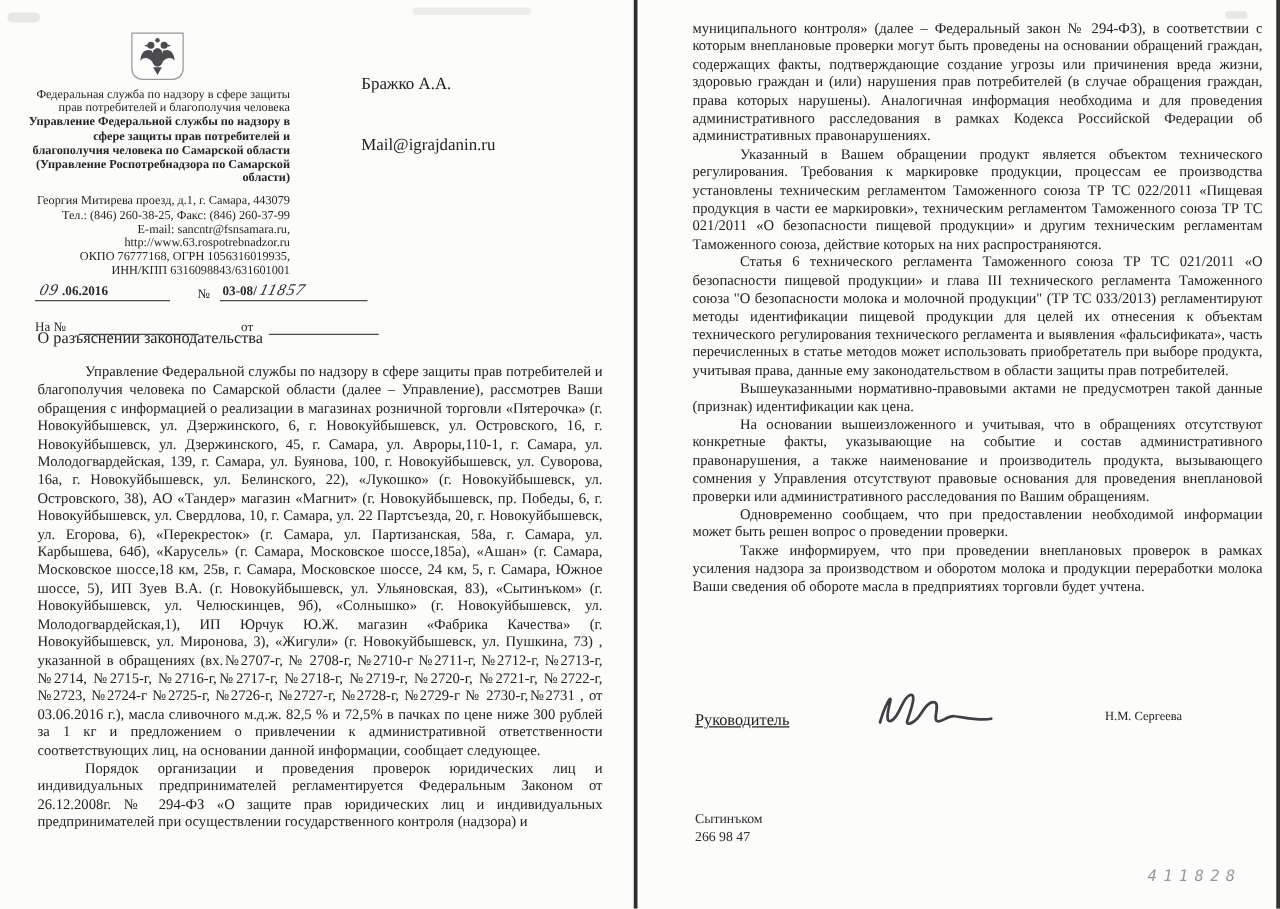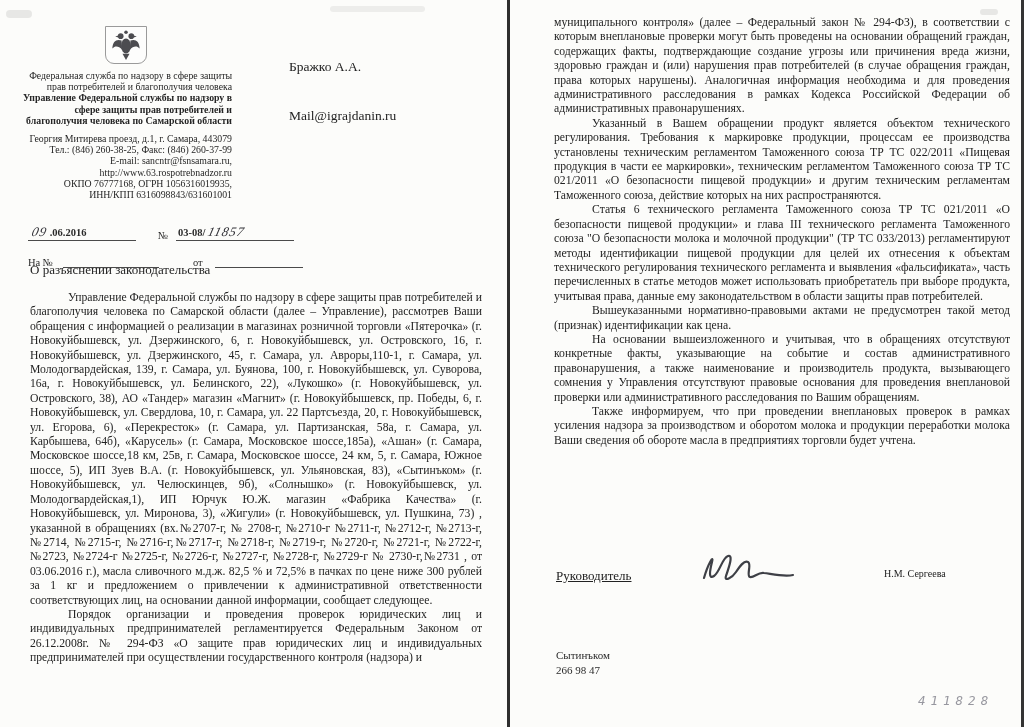--- a/index.html
+++ b/index.html
@@ -101,20 +101,21 @@
         <path d="M8.2 7.2 L4.8 8.4 L8.2 9.6 Z"></path>
         <path d="M25.8 7.2 L29.2 8.4 L25.8 9.6 Z"></path>
         <ellipse cx="17" cy="19" rx="5.5" ry="8.5"></ellipse>
         <path d="M12 13 C6 11 2 14 1.5 22 C5 18 9 19.5 12.5 23 Z"></path>
         <path d="M22 13 C28 11 32 14 32.5 22 C29 18 25 19.5 21.5 23 Z"></path>
         <path d="M13 28 L17 35 L21 28 Z"></path>
       </svg>
     </div>
     <div>Федеральная служба по надзору в сфере защиты прав потребителей и благополучия человека</div>
     <div class="lh-bold">Управление Федеральной службы по надзору в сфере защиты прав потребителей и благополучия человека по Самарской области</div>
+    <div class="lh-bold">(Управление Роспотребнадзора по Самарской области)</div>
     <div class="lh-gap"></div>
     <div>Георгия Митирева проезд, д.1, г. Самара, 443079</div>
     <div>Тел.: (846) 260-38-25, Факс: (846) 260-37-99</div>
     <div>E-mail: sancntr@fsnsamara.ru,</div>
     <div>http://www.63.rospotrebnadzor.ru</div>
     <div>ОКПО 76777168, ОГРН 1056316019935,</div>
     <div>ИНН/КПП 6316098843/631601001</div>
   </div>
 
   <div class="addressee-name">Бражко А.А.</div>
@@ -146,22 +147,23 @@
     <p>Порядок организации и проведения проверок юридических лиц и индивидуальных предпринимателей регламентируется Федеральным Законом от 26.12.2008г. № 294-ФЗ «О защите прав юридических лиц и индивидуальных предпринимателей при осуществлении государственного контроля (надзора) и</p>
   </div>
 </div>
 
 <div>
 
   <div class="body-text body-2">
     <p class="noindent">муниципального контроля» (далее – Федеральный закон № 294-ФЗ), в соответствии с которым внеплановые проверки могут быть проведены на основании обращений граждан, содержащих факты, подтверждающие создание угрозы или причинения вреда жизни, здоровью граждан и (или)  нарушения прав потребителей (в случае обращения граждан, права которых нарушены). Аналогичная информация необходима и для проведения административного расследования в рамках Кодекса Российской Федерации об административных правонарушениях.</p>
     <p>Указанный в Вашем обращении продукт является объектом технического регулирования. Требования к маркировке продукции, процессам ее производства установлены техническим регламентом Таможенного союза ТР ТС 022/2011 «Пищевая продукция в части ее маркировки», техническим регламентом Таможенного союза ТР ТС 021/2011 «О безопасности пищевой продукции» и другим техническим регламентам Таможенного союза, действие которых на них распространяются.</p>
     <p>Статья 6 технического регламента Таможенного союза ТР ТС 021/2011 «О безопасности пищевой продукции» и глава III технического регламента Таможенного союза "О безопасности молока и молочной продукции" (ТР ТС 033/2013) регламентируют методы идентификации пищевой продукции для целей их отнесения к объектам технического регулирования технического регламента и выявления «фальсификата», часть перечисленных в статье методов может использовать приобретатель при выборе продукта, учитывая права, данные ему законодательством в области защиты прав потребителей.</p>
-    <p>Вышеуказанными нормативно-правовыми актами не предусмотрен такой метод (признак) идентификации как цена.</p>
+    <p>Вышеуказанными нормативно-правовыми актами не предусмотрен такой данные (признак) идентификации как цена.</p>
     <p>На основании вышеизложенного и учитывая, что в обращениях отсутствуют конкретные факты, указывающие на событие и состав административного правонарушения, а также наименование и производитель продукта, вызывающего сомнения у Управления отсутствуют правовые основания для проведения внеплановой проверки или административного расследования по Вашим обращениям.</p>
+    <p>Одновременно сообщаем, что при предоставлении необходимой информации может быть решен вопрос о проведении проверки.</p>
     <p>Также информируем, что при проведении внеплановых проверок в рамках усиления надзора за производством и оборотом  молока и продукции переработки молока Ваши сведения об обороте масла в предприятиях торговли будет учтена.</p>
   </div>
 
   <div class="sig-title">Руководитель</div>
 
   <div class="sig-scrawl">
     <svg width="100" height="42" viewBox="0 0 100 42" aria-hidden="true">
       <path d="M6 32 C10 18 16 8 14 16 C12 24 10 34 16 30 C22 26 24 12 30 10 C36 8 30 24 28 30 C26 36 34 32 38 26 C42 20 46 14 50 16 C54 18 48 30 52 31 C56 32 60 26 66 27 C74 28 86 31 95 29" stroke="#3e4046" stroke-width="2.2" fill="none" stroke-linecap="round"></path>
     </svg>
   </div>

